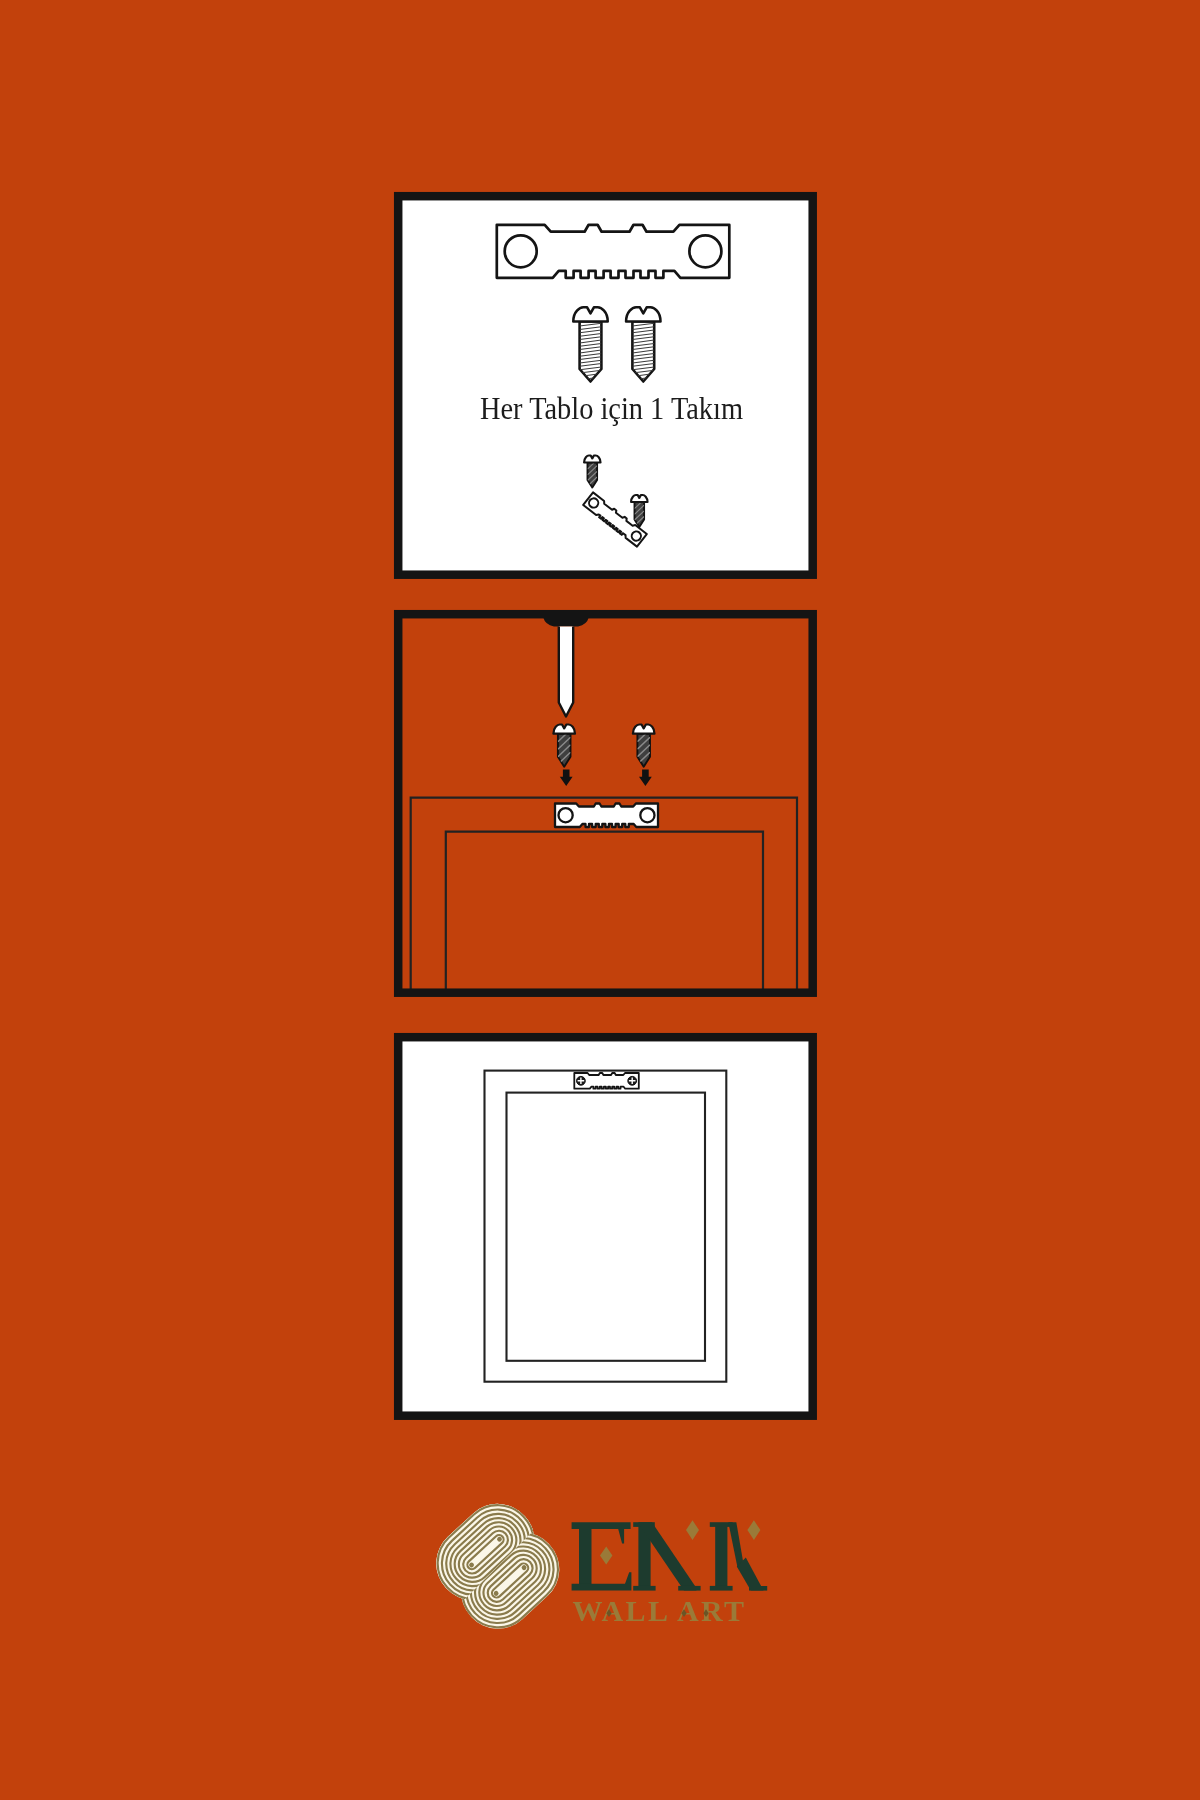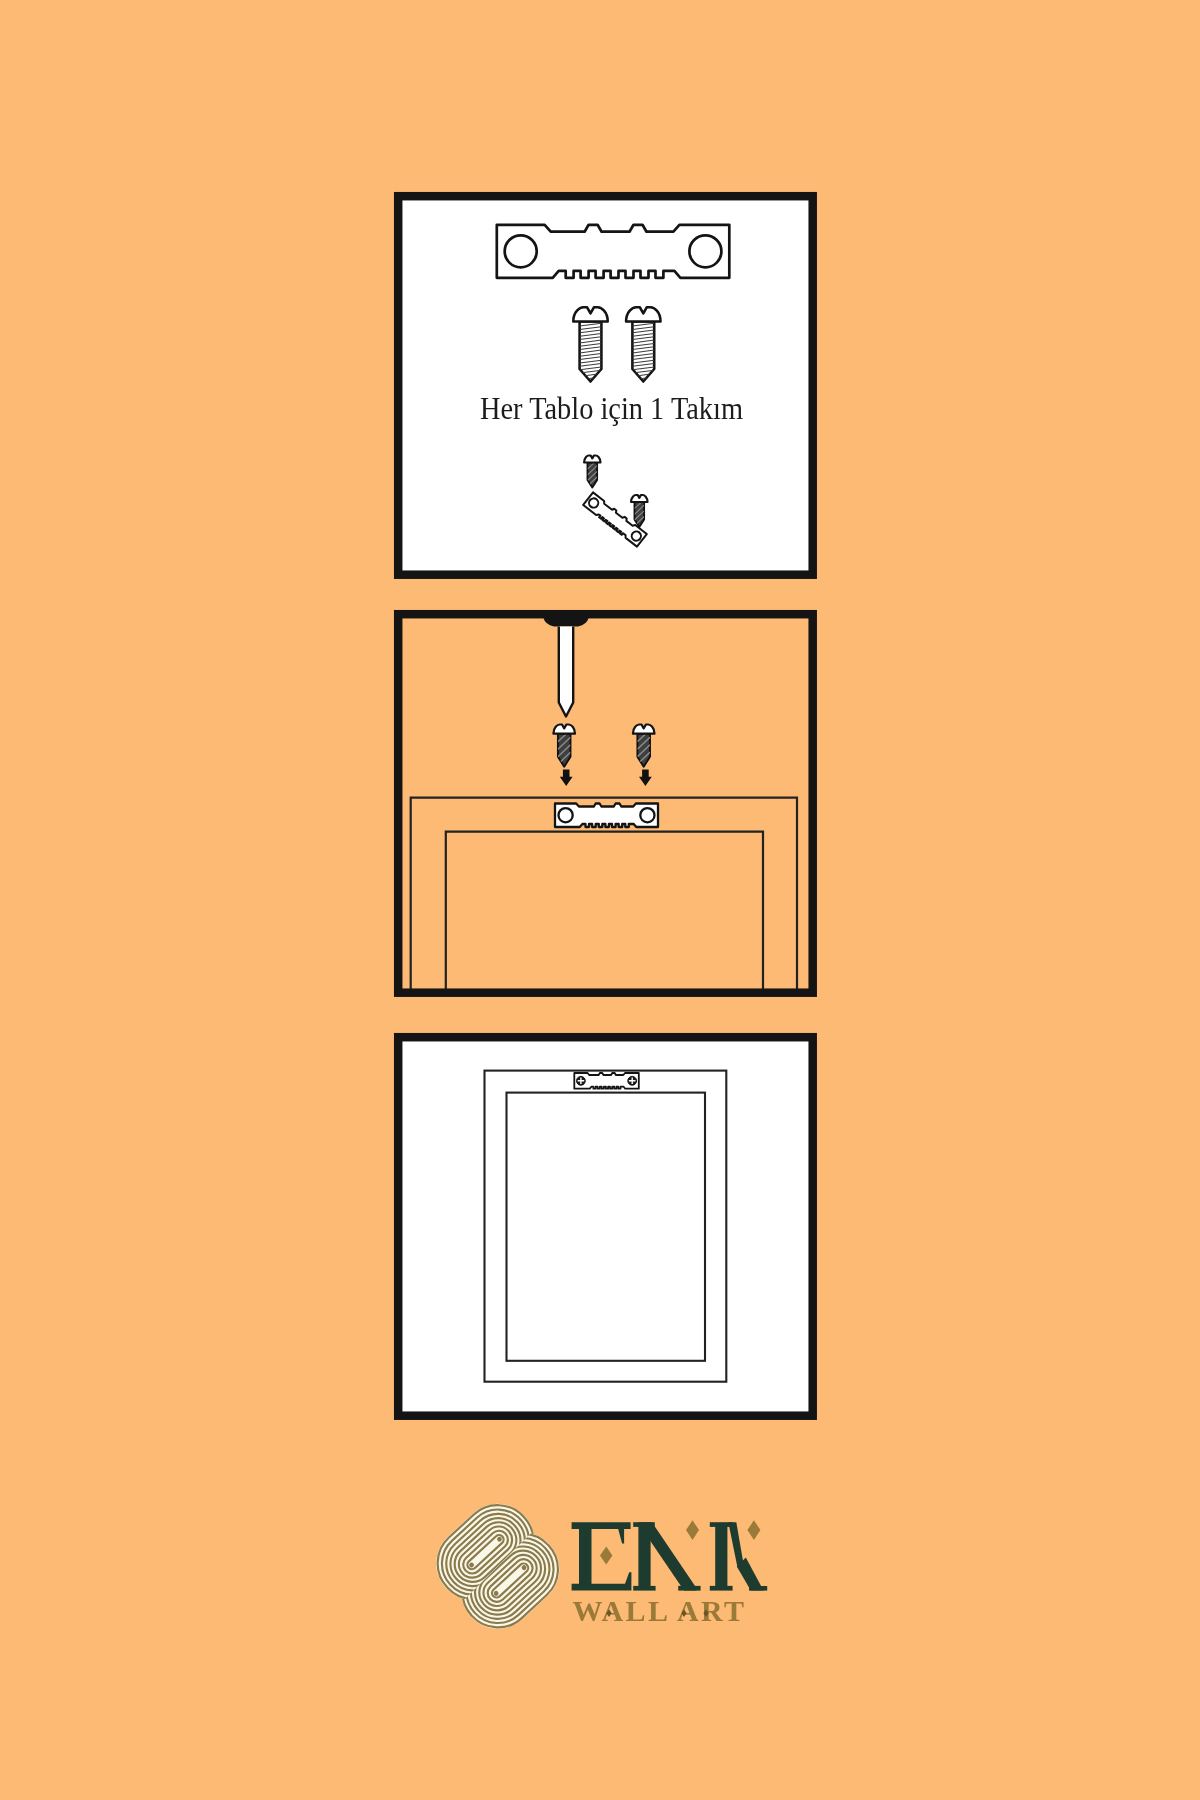--- a/index.html
+++ b/index.html
@@ -1,16 +1,16 @@
 <!DOCTYPE html>
 <html><head>
 <meta charset="utf-8">
 <style>
   html,body { margin:0; padding:0; background:#ffffff; }
-  .page { position:relative; width:1200px; height:1800px; background:#fdba74;
+  .page { position:relative; width:1200px; height:1800px; background:#c2410c;
           font-family:"Liberation Sans", sans-serif; }
 </style>
 </head>
 <body>
 <div class="page">
 <svg width="1200" height="1800" viewBox="0 0 1200 1800">
 
 <rect x="398.2" y="196.2" width="414.5" height="378.5" fill="#ffffff" stroke="#141414" stroke-width="8.5"></rect>
 
 <g>

